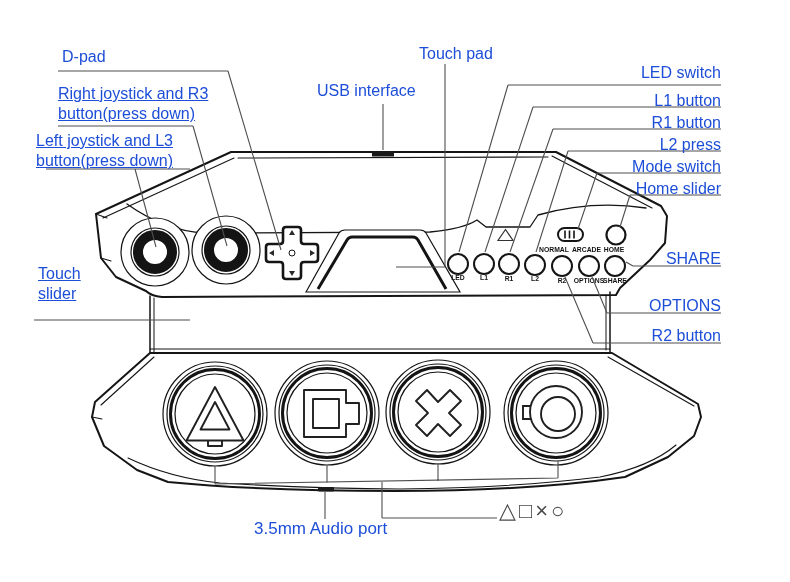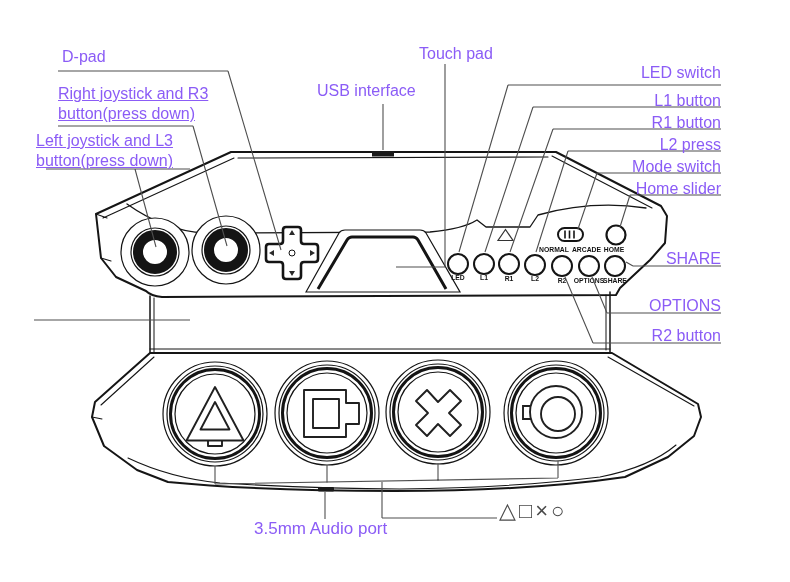--- a/index.html
+++ b/index.html
@@ -2,21 +2,21 @@
 <html><head>
 <meta charset="utf-8">
 <style>
   html,body{margin:0;padding:0;background:#ffffff;}
   .canvas{
     position:relative;width:790px;height:582px;background:#ffffff;overflow:hidden;
     font-family:"Liberation Sans",sans-serif;color:#2b2b2b;
   }
   svg{position:absolute;left:0;top:0;}
   .lbl{
-    position:absolute;font-size:16px;line-height:1.22;color:#8b5cf6;
+    position:absolute;font-size:16px;line-height:1.22;color:#1d4ed8;
     white-space:nowrap;
   }
   .lbl.wrap{white-space:normal;text-decoration:underline;}
   .lbl.right{text-align:right;}
   .lbl.big{font-size:17px;margin-left:8px;}
   .symbols{
     position:absolute;font-size:22px;color:#4a4a4a;letter-spacing:3px;white-space:nowrap;
   }
   text{font-family:"Liberation Sans",sans-serif;fill:#111;}
   .btn-lbl{font-size:6.8px;font-weight:700;}
@@ -156,20 +156,21 @@
       <path d="M325,492 V519"></path>
       <path d="M215,466 V484 M327,465 V483 M438,463 V481 M558,461 V478 M215,484 L558,478 M382,482 V518 M382,518 H497"></path>
     </g>
   </svg>
 
   <div class="lbl" style="left:62px;top:47px">D-pad</div>
   <div class="lbl wrap" style="left:58px;top:84px;width:195px">Right joystick and R3 button(press down)</div>
   <div class="lbl wrap" style="left:36px;top:131px;width:165px">Left joystick and L3 button(press down)</div>
   <div class="lbl" style="left:317px;top:81px">USB interface</div>
   <div class="lbl" style="left:419px;top:44px">Touch pad</div>
+  <div class="lbl wrap" style="left:38px;top:264px;width:80px">Touch slider</div>
 
   <div class="lbl right" style="right:69px;top:63px">LED switch</div>
   <div class="lbl right" style="right:69px;top:91px">L1 button</div>
   <div class="lbl right" style="right:69px;top:113px">R1 button</div>
   <div class="lbl right" style="right:69px;top:135px">L2 press</div>
   <div class="lbl right" style="right:69px;top:157px">Mode switch</div>
   <div class="lbl right" style="right:69px;top:179px">Home slider</div>
   <div class="lbl right" style="right:69px;top:249px">SHARE</div>
   <div class="lbl right" style="right:69px;top:296px">OPTIONS</div>
   <div class="lbl right" style="right:69px;top:326px">R2 button</div>

